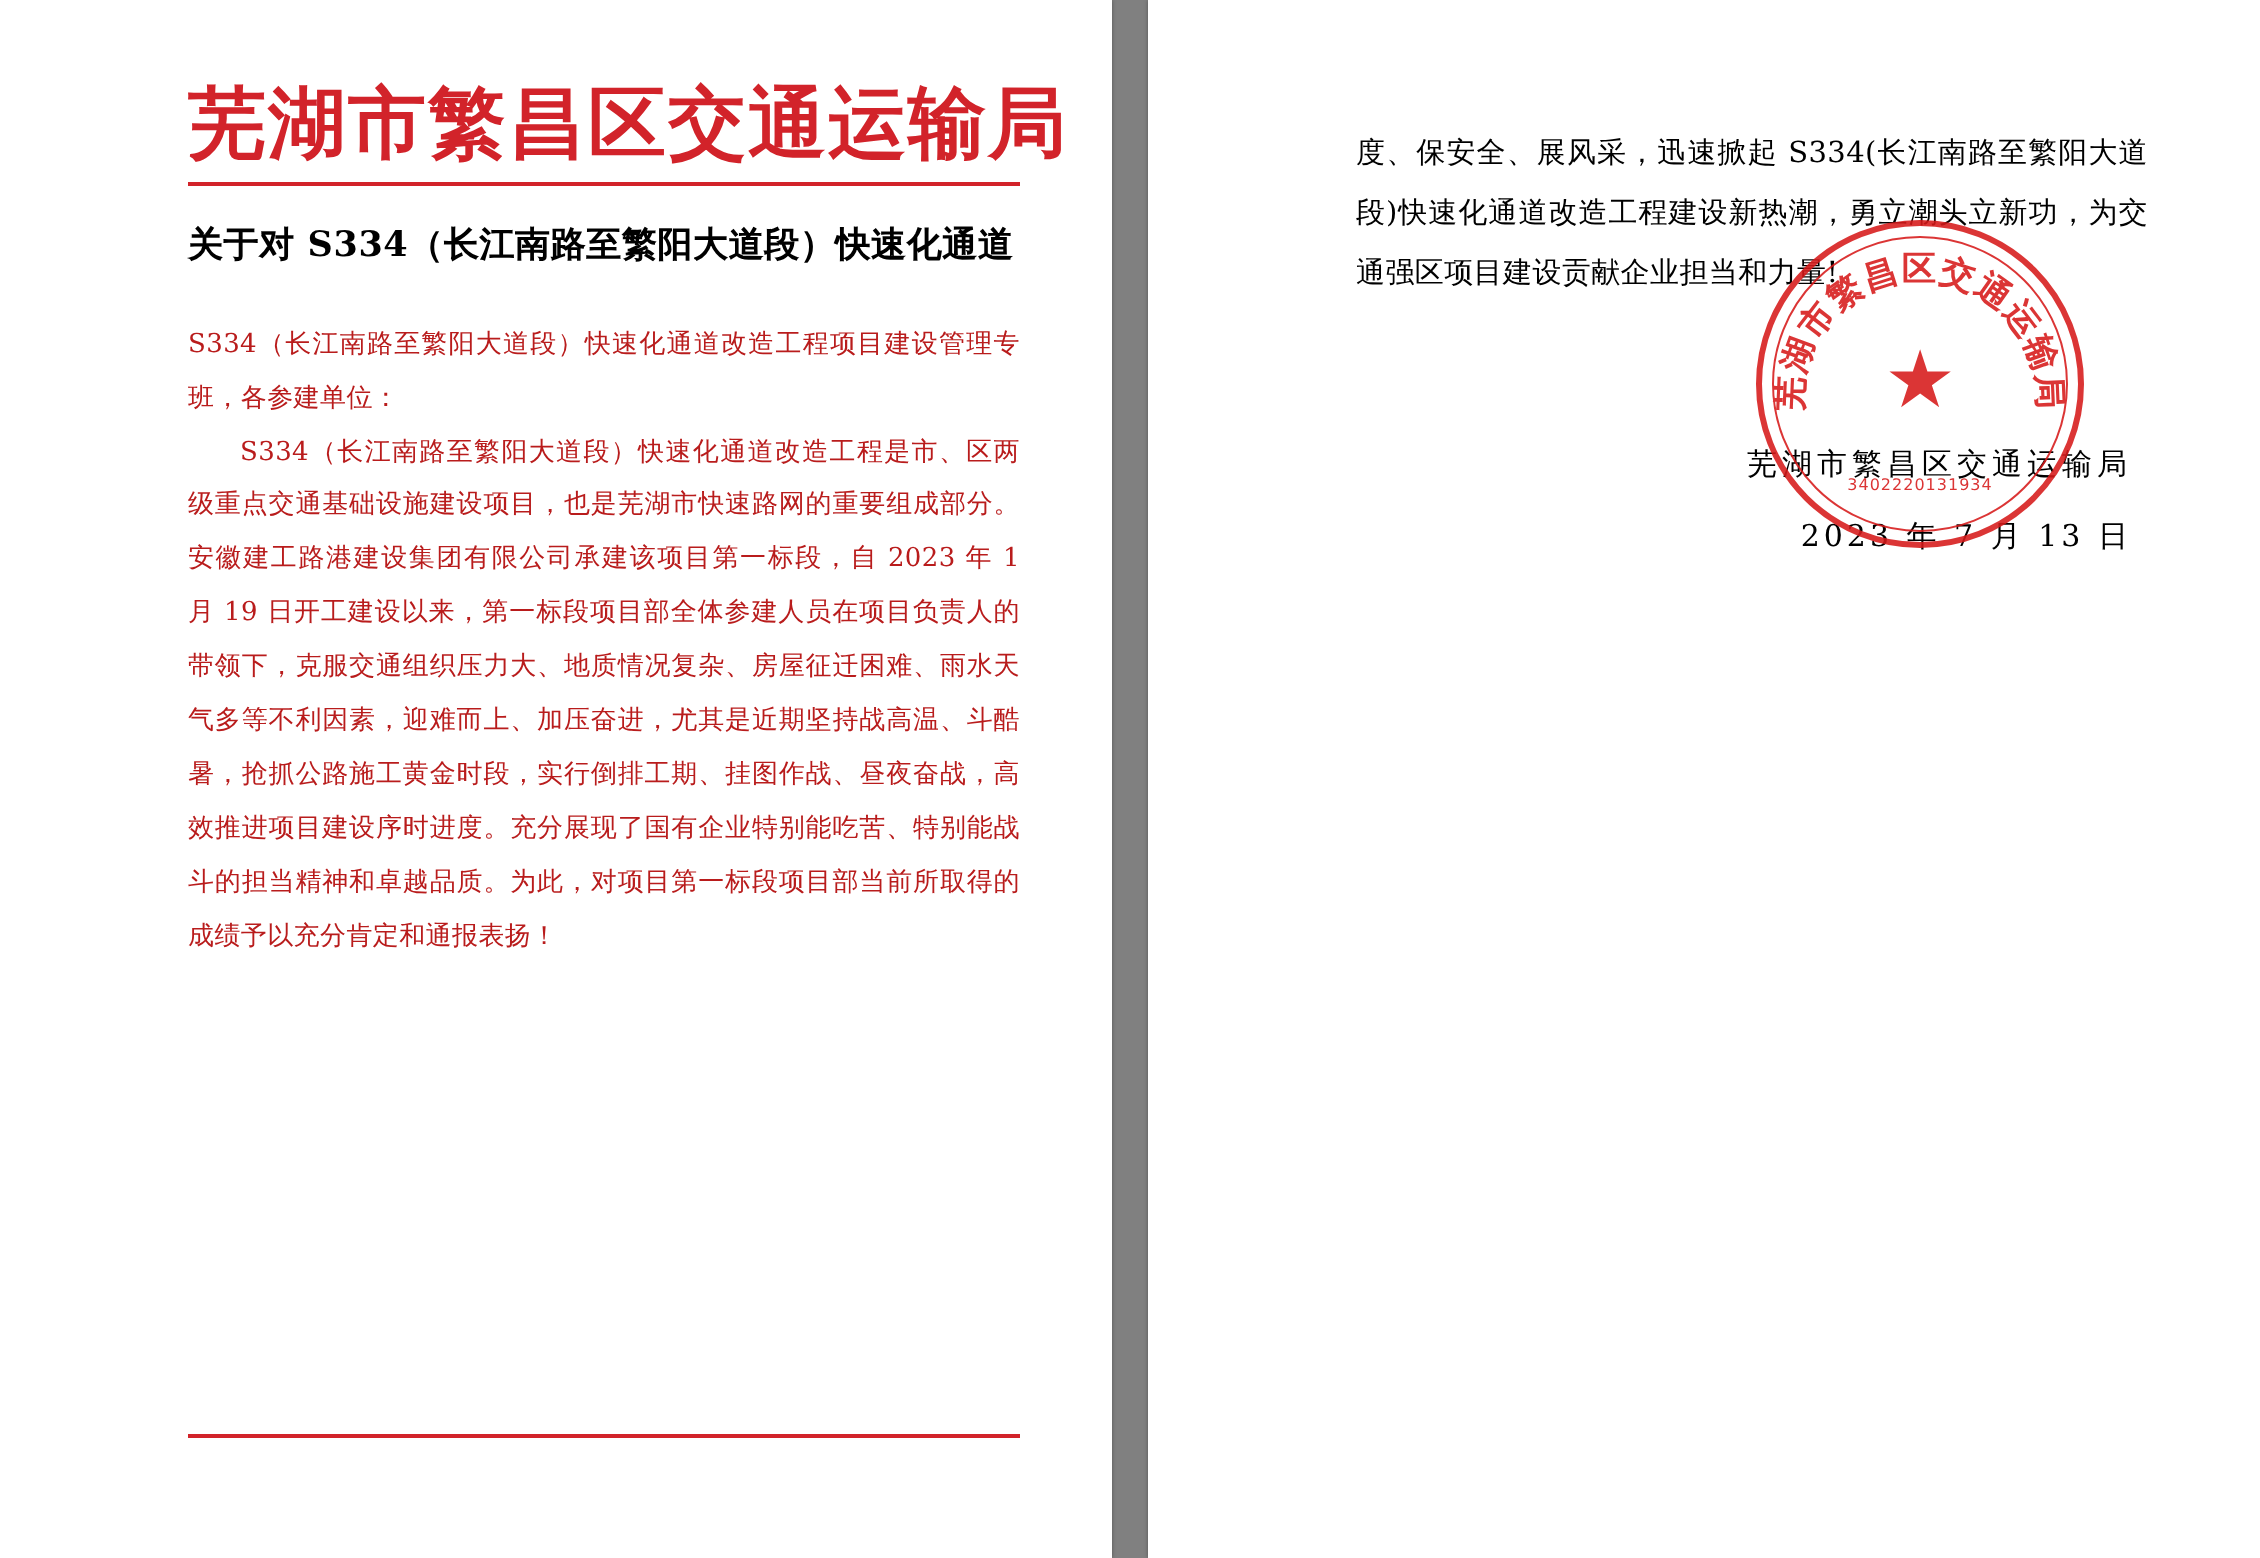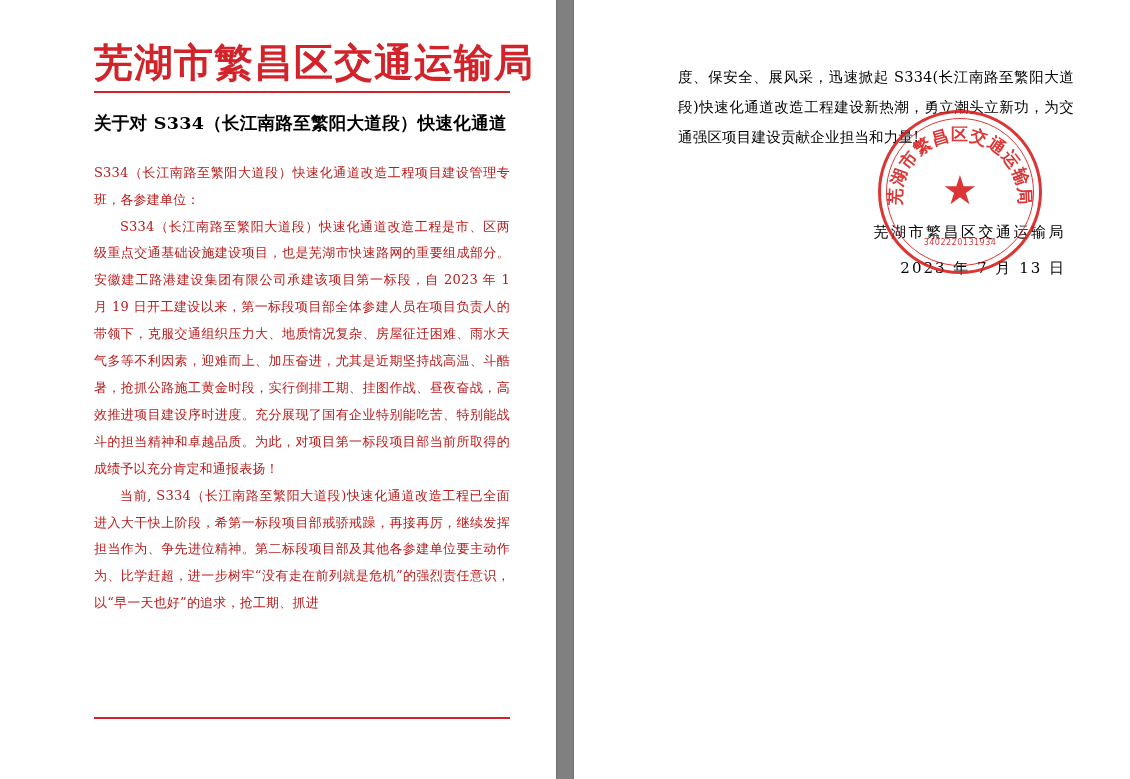--- a/index.html
+++ b/index.html
@@ -201,21 +201,20 @@
       </div>
 
 
       <div class="doc-title">
         <div>关于对 S334（长江南路至繁阳大道段）快速化通道</div>
       </div>
 
       <div class="doc-body">
         <p>S334（长江南路至繁阳大道段）快速化通道改造工程项目建设管理专班，各参建单位：</p>
         <p class="indent">S334（长江南路至繁阳大道段）快速化通道改造工程是市、区两级重点交通基础设施建设项目，也是芜湖市快速路网的重要组成部分。安徽建工路港建设集团有限公司承建该项目第一标段，自 2023 年 1 月 19 日开工建设以来，第一标段项目部全体参建人员在项目负责人的带领下，克服交通组织压力大、地质情况复杂、房屋征迁困难、雨水天气多等不利因素，迎难而上、加压奋进，尤其是近期坚持战高温、斗酷暑，抢抓公路施工黄金时段，实行倒排工期、挂图作战、昼夜奋战，高效推进项目建设序时进度。充分展现了国有企业特别能吃苦、特别能战斗的担当精神和卓越品质。为此，对项目第一标段项目部当前所取得的成绩予以充分肯定和通报表扬！</p>
-        <p class="indent">当前, S334（长江南路至繁阳大道段)快速化通道改造工程已全面进入大干快上阶段，希第一标段项目部戒骄戒躁，再接再厉，继续发挥担当作为、争先进位精神。第二标段项目部及其他各参建单位要主动作为、比学赶超，进一步树牢“没有走在前列就是危机”的强烈责任意识，以“早一天也好”的追求，抢工期、抓进</p>
       </div>
 
       <div class="bottom-rule"></div>
     </div>
   </div>
 
   <div class="page page-right">
     <div class="doc-inner-right">
 
       <div class="cont-body">

